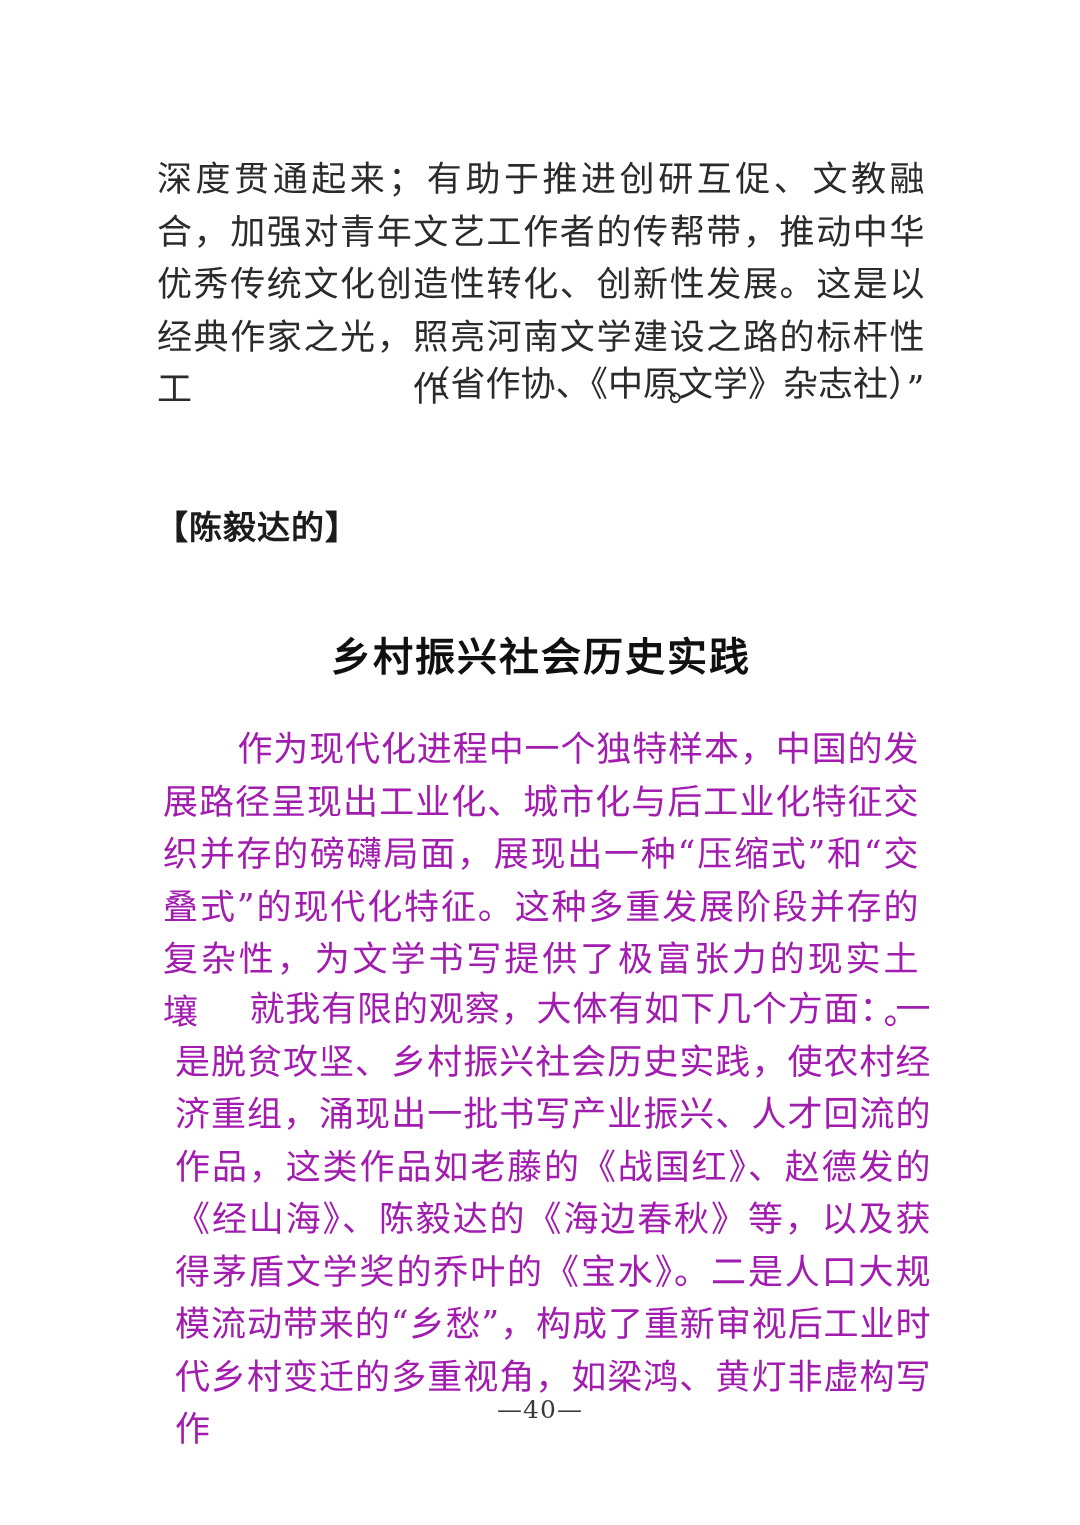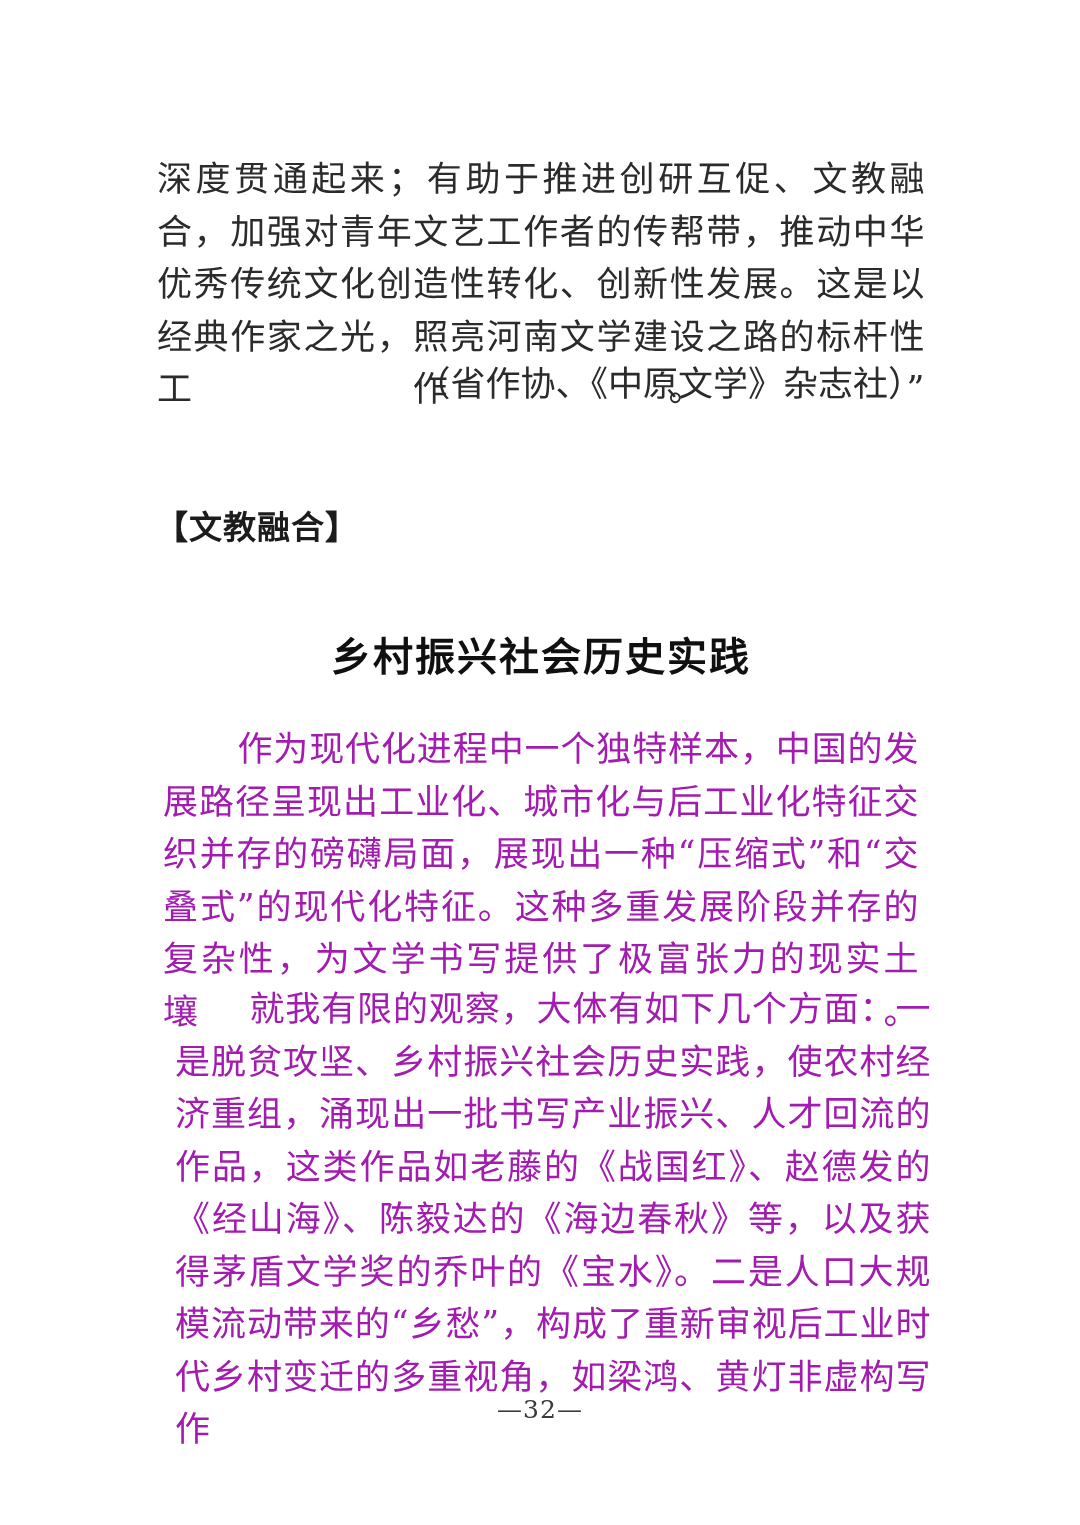--- a/index.html
+++ b/index.html
@@ -127,32 +127,32 @@
 
     <div class="at-top-para">
       <p class="para-continued">深度贯通起来；有助于推进创研互促、文教融合，加强对青年文艺工作者的传帮带，推动中华优秀传统文化创造性转化、创新性发展。这是以经典作家之光，照亮河南文学建设之路的标杆性工作。”</p>
     </div>
 
     <div class="at-attr">
       <p class="attribution">（省作协、《中原文学》杂志社）</p>
     </div>
 
     <div class="at-seclabel">
-      <div class="section-label">【文教融合】</div>
+      <div class="section-label">【陈毅达的】</div>
     </div>
 
     <div class="at-title">
       <h1 class="article-title">乡村振兴社会历史实践</h1>
     </div>
 
     <div class="at-para1">
       <p class="body-para"><span class="indent"></span><span>作为现代化进程中一个独特样本，中国的发展路径呈现出工业化、城市化与后工业化特征交织并存的磅礴局面，展现出一种“压缩式”和“交叠式”的现代化特征。这种多重发展阶段并存的复杂性，为文学书写提供了极富张力的现实土壤。</span></p>
     </div>
 
     <div class="at-para2">
       <p class="body-para last-ragged"><span class="indent"></span><span>就我有限的观察，大体有如下几个方面：一是脱贫攻坚、乡村振兴社会历史实践，使农村经济重组，涌现出一批书写产业振兴、人才回流的作品，这类作品如老藤的《战国红》、赵德发的《经山海》、陈毅达的《海边春秋》等，以及获得茅盾文学奖的乔叶的《宝水》。二是人口大规模流动带来的“乡愁”，构成了重新审视后工业时代乡村变迁的多重视角，如梁鸿、黄灯非虚构写作</span></p>
     </div>
 
   </div>
 
-  <div class="page-number">—32—</div>
+  <div class="page-number">—40—</div>
 
 </div>
 
 </body></html>

